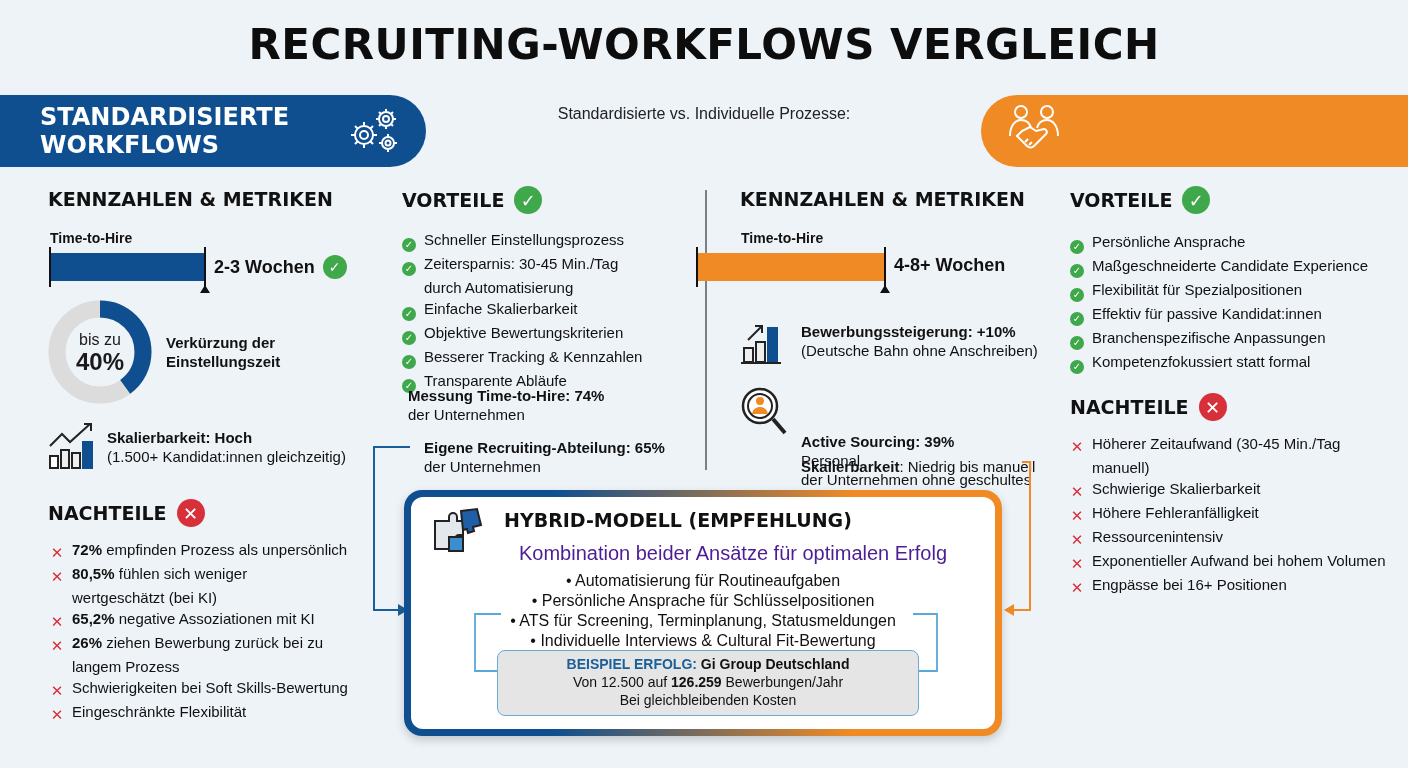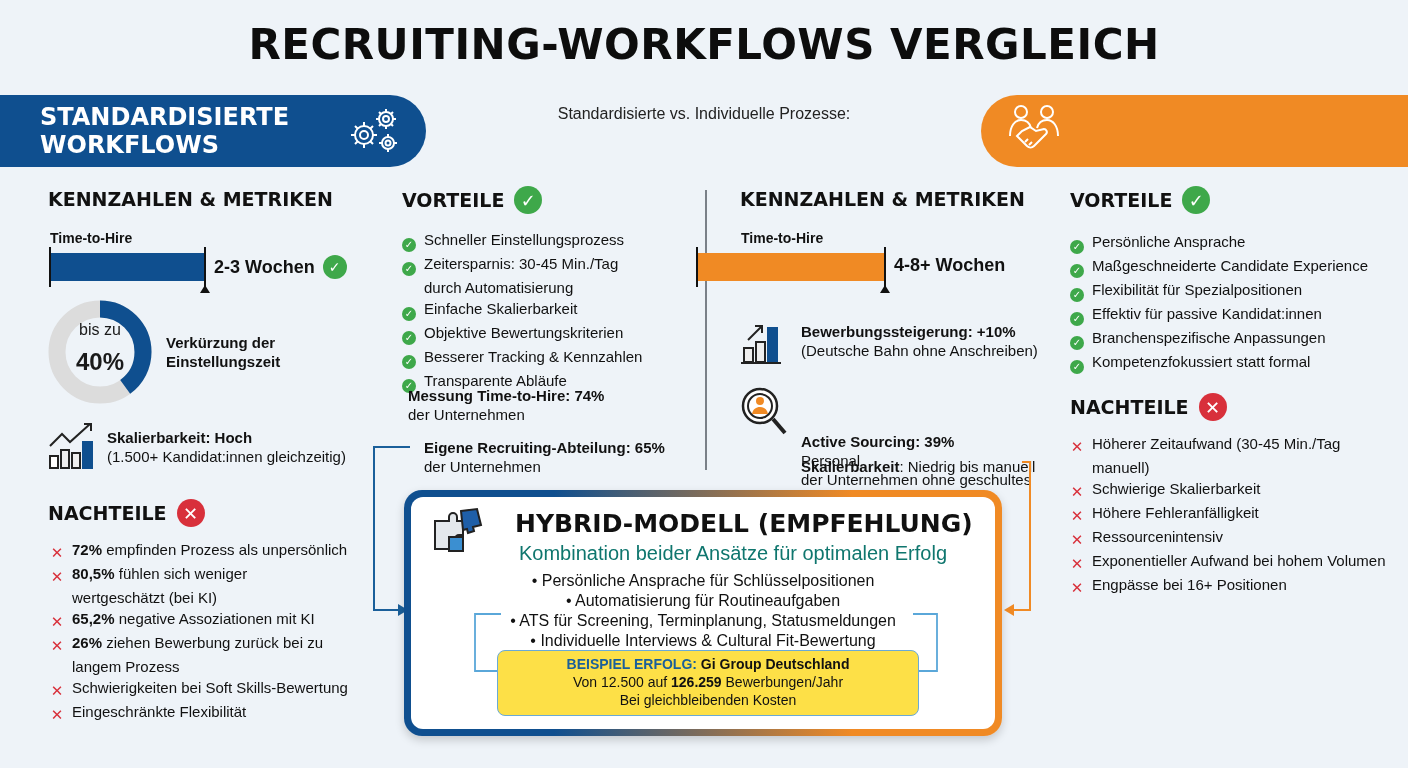--- a/index.html
+++ b/index.html
@@ -54,26 +54,26 @@
   ul.list li .bullet { flex: 0 0 22px; margin-top: 3px; }
   .chk { width: 14px; height: 14px; border-radius: 50%; background: #3ea84a; color: #fff; font-size: 10px; font-weight: bold; display: inline-flex; align-items: center; justify-content: center; }
   .x { color: #d8303b; font-weight: bold; font-size: 15px; line-height: 14px; display: inline-block; width: 14px; text-align: center; }
   .divider { left: 705px; top: 190px; width: 2px; height: 280px; background: #7a8088; }
   .hybrid {
     left: 404px; top: 490px; width: 598px; height: 246px; border-radius: 18px;
     padding: 7px; background: linear-gradient(90deg, #0f4f8f 0%, #0f4f8f 25%, #f08a24 75%, #f08a24 100%);
     box-shadow: 0 4px 10px rgba(0,0,0,0.18);
   }
   .hybrid-inner { width: 100%; height: 100%; background: #fff; border-radius: 12px; position: relative; }
-  .hy-title { position: absolute; left: 104px; top: 12px; font-family: "DejaVu Sans", sans-serif; font-weight: bold; font-size: 25px; color: #111; }
-  .hy-sub { position: absolute; left: 0; width: 100%; top: 45px; text-align: center; padding-left: 60px; font-size: 20px; color: #0f766e; }
+  .hy-title { position: absolute; left: 93px; top: 12px; font-family: "DejaVu Sans", sans-serif; font-weight: bold; font-size: 19px; color: #111; }
+  .hy-sub { position: absolute; left: 0; width: 100%; top: 45px; text-align: center; padding-left: 60px; font-size: 20px; color: #4c1d95; }
   .hy-list { position: absolute; left: 0; width: 100%; top: 74px; text-align: center; font-size: 16px; line-height: 20px; color: #111; }
   .example {
     position: absolute; left: 86px; top: 153px; width: 422px; height: 66px;
-    background: #fde047; border: 1.5px solid #6aaad6; border-radius: 8px;
+    background: #e5e5e5; border: 1.5px solid #6aaad6; border-radius: 8px;
     text-align: center; font-size: 14px; line-height: 18px; padding-top: 4px; color: #111;
   }
   .example .lbl { color: #1a5f9a; font-weight: bold; }
 </style>
 </head>
 <body>
 
 <div class="abs title">RECRUITING-WORKFLOWS VERGLEICH</div>
 
 <div class="abs banner banner-left">
@@ -126,21 +126,21 @@
     <span>2-3 Wochen</span>
     <span class="badge ok" style="width:24px;height:24px;font-size:14px;">✓</span>
   </div>
 </div>
 
 <div class="abs" style="left:48px; top:300px; width:104px; height:104px;">
   <svg width="104" height="104" viewBox="0 0 104 104">
     <circle cx="52" cy="52" r="43" fill="none" stroke="#dcdcdc" stroke-width="17"></circle>
     <circle cx="52" cy="52" r="43" fill="none" stroke="#0f4f8f" stroke-width="17" stroke-dasharray="108 270" transform="rotate(-90 52 52)"></circle>
   </svg>
-  <div style="position:absolute; left:0; top:22px; width:104px; text-align:center; font-size:16px; line-height:16px;">bis zu</div>
+  <div style="position:absolute; left:0; top:32px; width:104px; text-align:center; font-size:16px; line-height:16px;">bis zu</div>
   <div style="position:absolute; left:0; top:48px; width:104px; text-align:center; font-size:24px; font-weight:bold;">40%</div>
 </div>
 <div class="abs metric-text" style="left:166px; top:333px; font-weight:bold;">
   <div>Verkürzung der</div>
   <div>Einstellungszeit</div>
 </div>
 
 <div class="abs" style="left:48px; top:420px;">
   <svg width="48" height="50" viewBox="0 0 48 50" fill="none" stroke="#222" stroke-width="2">
     <rect x="2" y="36" width="8" height="12" fill="#fff"></rect>
@@ -366,22 +366,22 @@
     <div style="position:absolute; left:20px; top:10px;">
       <svg width="56" height="56" viewBox="0 0 56 56" stroke="#222" stroke-width="2">
         <path d="M4 14h14v-4a4 4 0 018 0v4h6v14h-4a4 4 0 000 8h4v6H4z" fill="#e4e8ec"></path>
         <path d="M18 30h14v14H18z" fill="#3b8fd1"></path>
         <path d="M30 4l16-2 4 16-8 2 1 4-6 2-1-4-4 1z" fill="#1f5fa8"></path>
       </svg>
     </div>
     <div class="hy-title">HYBRID-MODELL (EMPFEHLUNG)</div>
     <div class="hy-sub">Kombination beider Ansätze für optimalen Erfolg</div>
     <div class="hy-list">
+      <div>• Automatisierung für Routineaufgaben</div>
       <div>• Persönliche Ansprache für Schlüsselpositionen</div>
-      <div>• Automatisierung für Routineaufgaben</div>
       <div>• ATS für Screening, Terminplanung, Statusmeldungen</div>
       <div>• Individuelle Interviews &amp; Cultural Fit-Bewertung</div>
     </div>
     <svg style="position:absolute; left:0; top:0;" width="584" height="232">
       <path d="M90 117 H64 V174 H128" fill="none" stroke="#5aa7d9" stroke-width="1.8"></path>
       <polygon points="124,169 134,174 124,179" fill="#5aa7d9"></polygon>
       <path d="M502 117 H526 V174 H462" fill="none" stroke="#5aa7d9" stroke-width="1.8"></path>
       <polygon points="466,169 456,174 466,179" fill="#5aa7d9"></polygon>
     </svg>
     <div class="example">

